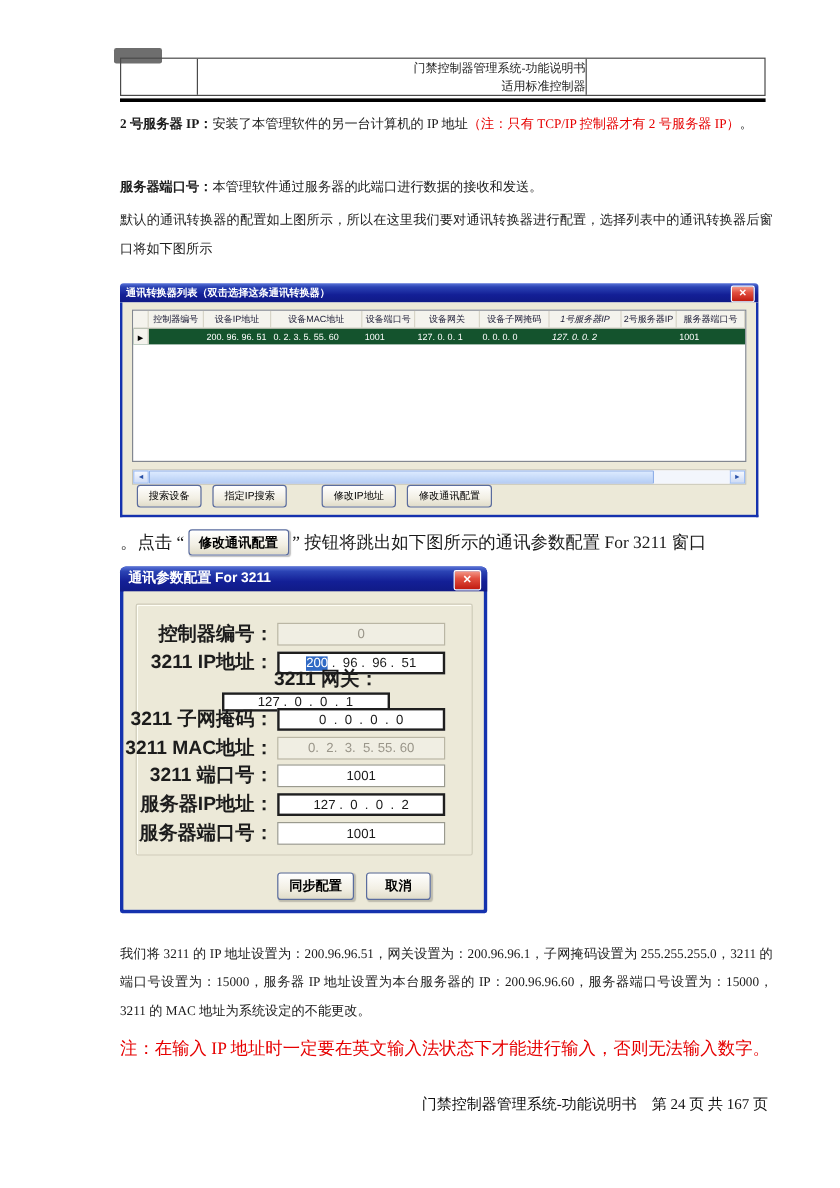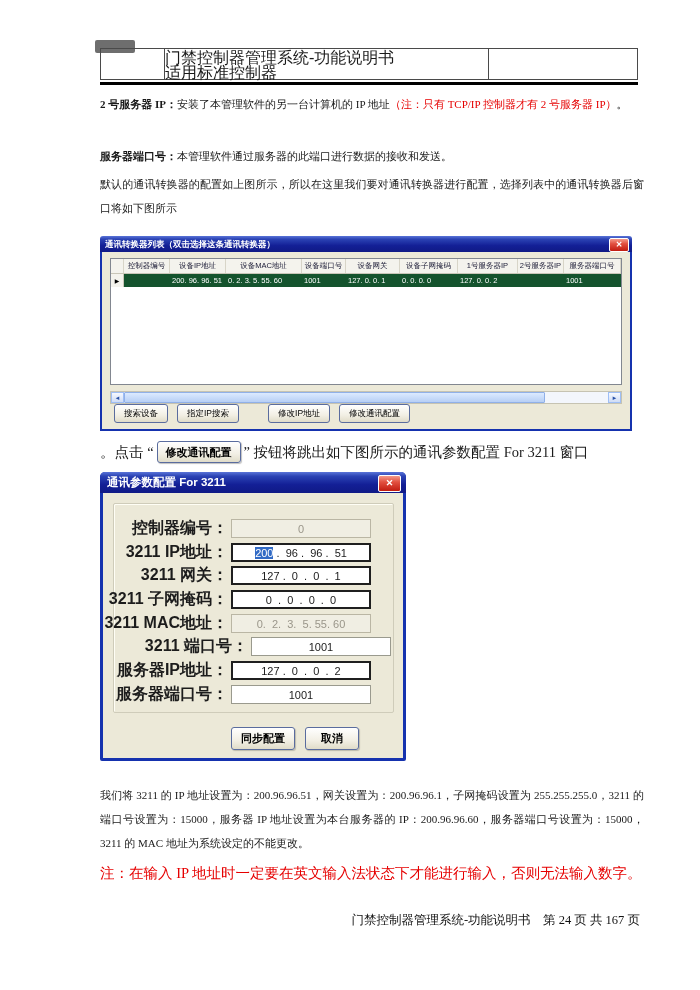--- a/index.html
+++ b/index.html
@@ -6,21 +6,21 @@
   body{width:700px;height:990px;background:#ffffff;position:relative;
        font-family:"Liberation Serif","DejaVu Serif",serif;color:#1a1a1a;}
   .abs{position:absolute;}
 
   
   .hdr-logo{left:95px;top:40px;width:40px;height:13px;background:#4a4a4a;border-radius:2px;opacity:.8;}
   .hdr-table{left:100px;top:48px;width:538px;height:32px;display:flex;border:1px solid #4a4a4a;box-sizing:border-box;}
   .hdr-cell{border-right:1px solid #4a4a4a;box-sizing:border-box;}
   .hdr-cell:last-child{border-right:none;}
   .hdr-left{width:64px;}
-  .hdr-center{flex:1;text-align:left;font-size:16px;line-height:15px;padding-top:1px;}
+  .hdr-center{flex:1;text-align:right;font-size:10px;line-height:15px;padding-top:1px;}
   .hdr-right{width:148px;}
   .hdr-rule{left:100px;top:82px;width:538px;height:3px;background:#000;}
 
   
   .para{left:100px;width:544px;font-size:11px;line-height:24px;text-align:justify;}
   .b{font-weight:bold;}
   .red{color:#e60000;}
 
   
   .xp-titlebar{background:linear-gradient(180deg,#5a74d8 0%,#2b43b4 20%,#131f96 60%,#101a86 100%);
@@ -45,21 +45,21 @@
   .grow{display:flex;width:100%;}
   .ghead{height:14px;background:#f4f3ed;border-bottom:1px solid #c9c6b8;color:#20203a;}
   .ghead .gc{border-right:1px solid #d8d5c8;display:flex;align-items:center;justify-content:center;
              overflow:hidden;white-space:nowrap;box-sizing:border-box;}
   .gdata{height:13px;background:#14532d;color:#fff;}
   .gdata .gc{display:flex;align-items:center;padding-left:2px;overflow:hidden;white-space:nowrap;box-sizing:border-box;}
   .gsel{background:#f4f3ed;color:#000;justify-content:center !important;padding-left:0 !important;
         font-size:6px;border-right:1px solid #c9c6b8;}
   .c0{width:13px;flex:none;}.c1{width:46px;flex:none;}.c2{width:56px;flex:none;}
   .c3{width:76px;flex:none;}.c4{width:44px;flex:none;}.c5{width:54px;flex:none;}
-  .c6{width:58px;flex:none;}.c7{width:60px;flex:none;}.c8{width:46px;flex:none;}
+  .c6{width:58px;flex:none;}.c7{width:60px;flex:none;font-style:italic;}.c8{width:46px;flex:none;}
   .c9{flex:1;}
   .hscroll{position:absolute;left:8px;top:139px;width:512px;height:13px;display:flex;
            background:#fdfdfb;border:1px solid #c6c3b2;box-sizing:border-box;
            font-family:"Liberation Sans",sans-serif;}
   .sarrow{width:13px;height:100%;background:linear-gradient(180deg,#f6f9ff,#cfdcf5);
           border:1px solid #9ebef5;box-sizing:border-box;color:#2a52a8;font-size:6px;
           display:flex;align-items:center;justify-content:center;}
   .strack{flex:1;position:relative;background:#f3f6fc;}
   .sthumb{position:absolute;left:0;top:0;height:100%;width:87%;
           background:linear-gradient(180deg,#dceaff,#b7cff5);border:1px solid #90b0e8;
@@ -197,42 +197,42 @@
     </div>
 
     <div class="frow" style="top:50px;">
       <div class="flabel">3211 IP地址：</div>
       <div class="fbox bdark">
         <span class="val selhl">200</span>
           <span class="val"> .  96 .  96 .  51</span>
       </div>
     </div>
 
-    <div class="frow" style="top:73px;">
+    <div class="frow" style="top:63px;flex-direction:column;">
       <div class="flabel">3211 网关：</div>
       <div class="fbox bdark">
         <span class="val">127 .  0  .  0  .  1</span>
       </div>
     </div>
 
     <div class="frow" style="top:97px;">
       <div class="flabel">3211 子网掩码：</div>
       <div class="fbox bdark">
         <span class="val">0  .  0  .  0  .  0</span>
       </div>
     </div>
 
     <div class="frow" style="top:121px;">
       <div class="flabel">3211 MAC地址：</div>
       <div class="fbox bdis">
         <span class="val">0.  2.  3.  5. 55. 60</span>
       </div>
     </div>
 
-    <div class="frow" style="top:144px;padding-left:20px;">
+    <div class="frow" style="top:144px;">
       <div class="flabel">3211 端口号：</div>
       <div class="fbox blight">
         <span class="val">1001</span>
       </div>
     </div>
 
     <div class="frow" style="top:168px;">
       <div class="flabel">服务器IP地址：</div>
       <div class="fbox bdark">
         <span class="val">127 .  0  .  0  .  2</span>

